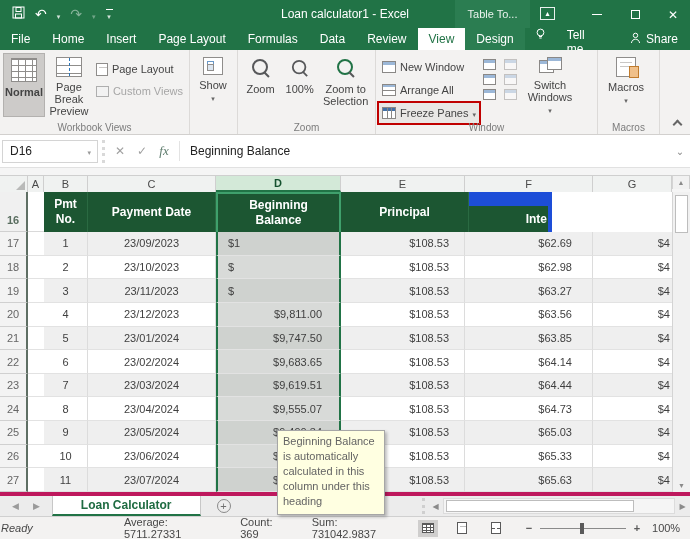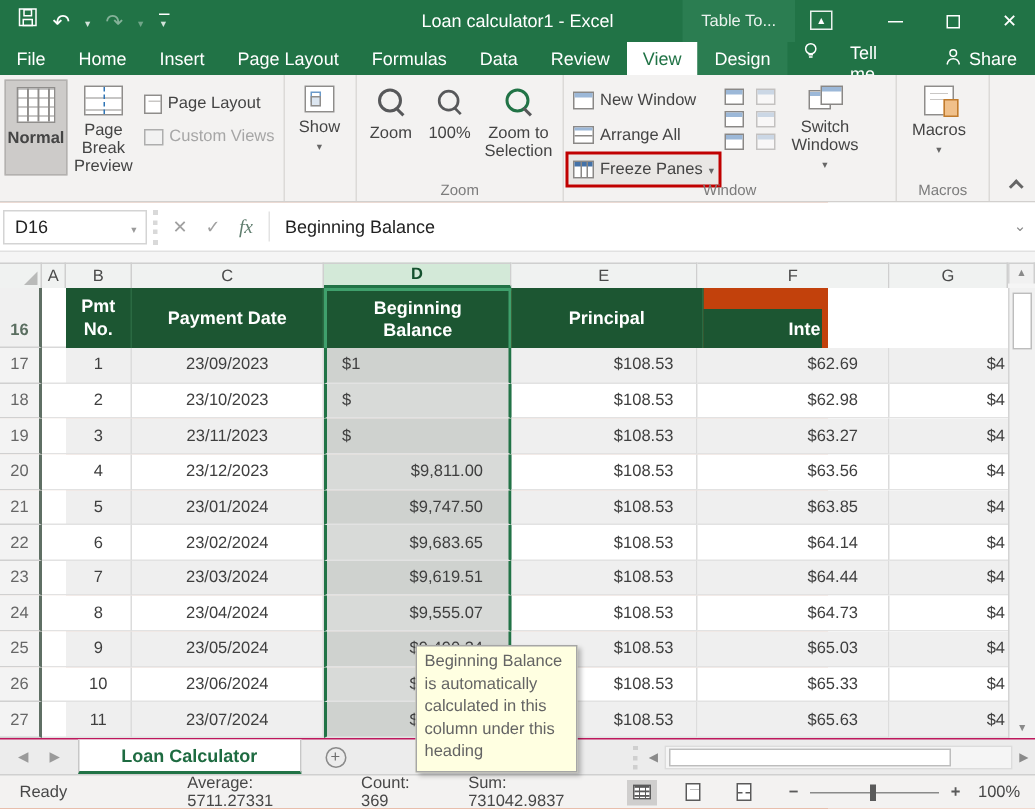--- a/index.html
+++ b/index.html
@@ -1,17 +1,17 @@
 <!DOCTYPE html>
 <html><head>
 <meta charset="utf-8">
 <style>
   *{box-sizing:border-box;margin:0;padding:0;font-family:"Liberation Sans","DejaVu Sans",sans-serif;}
   html,body{width:690px;height:539px;overflow:hidden;background:#fff;}
-  .app{position:relative;width:552px;height:539px;background:#c2410c;}
+  .app{position:relative;width:552px;height:539px;background:#1d4ed8;}
 
   
   .titlebar{position:absolute;left:0;top:0;width:690px;height:28px;background:#217346;display:flex;align-items:center;color:#fff;}
   .qat{display:flex;align-items:center;gap:10px;padding-left:12px;}
   .qat .glyph{font-size:13px;line-height:1;color:#fff;}
   .tinycaret::before{content:"▾";font-size:7px;color:rgba(255,255,255,.8);}
   .dim{opacity:.45;}
   .win-title{position:absolute;left:0;right:0;text-align:center;font-size:12px;color:#fff;pointer-events:none;}
   .ctx-group{position:absolute;left:455px;top:0;width:75px;height:28px;background:#2b7d51;display:flex;align-items:center;justify-content:center;font-size:11px;color:rgba(255,255,255,.9);}
   .rdo-icon{position:absolute;left:540px;top:7px;width:15px;height:13px;border:1px solid rgba(255,255,255,.9);display:flex;align-items:center;justify-content:center;}
@@ -137,36 +137,36 @@
   .vs-btn{height:14px;display:flex;align-items:center;justify-content:center;color:#8a8a8a;font-size:7px;}
   .vs-up::before{content:"▲";}
   .vs-down::before{content:"▼";}
   .vs-track{flex:1;position:relative;}
   .vs-thumb{position:absolute;left:2px;right:2px;top:3px;height:38px;background:#fff;border:1px solid #bdbdbd;}
 
   
   .tooltip{position:absolute;left:277px;top:238px;width:108px;background:#ffffe1;border:1px solid #a6a6a6;box-shadow:2px 2px 3px rgba(0,0,0,.25);padding:3px 5px 5px 5px;font-size:11px;line-height:15px;color:#646464;z-index:50;}
 
   
-  .tabbar{position:absolute;left:0;top:492px;width:690px;height:24px;background:#ececec;border-top:1px solid #be185d;display:flex;align-items:stretch;font-size:12px;}
+  .tabbar{position:absolute;left:0;top:492px;width:690px;height:24px;background:#ececec;border-top:4px solid #be185d;display:flex;align-items:stretch;font-size:12px;}
   .nav-arrows{display:flex;align-items:center;gap:14px;padding:0 12px;color:#9a9a9a;font-size:9px;}
   .na-l::before{content:"◀";}
   .na-r::before{content:"▶";}
   .sheettab{background:#fff;border-left:1px solid #c7c7c7;border-right:1px solid #c7c7c7;border-bottom:2px solid #217346;display:flex;align-items:center;padding:0 28px;color:#1e6b41;font-weight:bold;}
   .addsheet{display:flex;align-items:center;padding:0 16px;}
   .plus-circle{width:14px;height:14px;border:1px solid #8a8a8a;border-radius:50%;color:#6e6e6e;font-size:11px;line-height:12px;text-align:center;}
   .hs-divider{margin-left:auto;width:6px;border-left:3px dotted #cfcfcf;height:16px;align-self:center;}
   .hscroll{display:flex;align-items:center;width:262px;}
   .hs-btn{width:15px;text-align:center;color:#8a8a8a;font-size:8px;}
   .hs-track{flex:1;height:16px;background:#f5f5f5;border:1px solid #dcdcdc;position:relative;}
   .hs-thumb{position:absolute;left:2px;top:1px;height:12px;width:188px;background:#fff;border:1px solid #bdbdbd;}
 
   
   .statusbar{position:absolute;left:0;top:516px;width:690px;height:23px;background:#f3f2f1;border-top:1px solid #d0d0d0;display:flex;align-items:center;font-size:11px;color:#474747;}
-  .sb-mode{padding-left:13px;width:140px;}
+  .sb-mode{padding-left:1px;width:140px;font-style:italic;}
   .sb-stat{margin-right:24px;}
   .sb-views{display:flex;align-items:center;gap:14px;margin-left:auto;}
   .sbv{width:20px;height:17px;display:flex;align-items:center;justify-content:center;}
   .sbv.active{background:#cfcecd;}
   .sbv-grid{width:12px;height:10px;border:1px solid #5a5a5a;background:
     linear-gradient(#5a5a5a 1px,transparent 1px) 0 3px/100% 3px repeat-y,
     linear-gradient(90deg,#5a5a5a 1px,transparent 1px) 3px 0/4px 100% repeat-x,#fff;}
   .sbv-page{width:10px;height:12px;border:1px solid #5a5a5a;background:linear-gradient(#bdbdbd 1px,transparent 1px) 2px 3px/6px 3px no-repeat,#fff;}
   .sbv-break{width:10px;height:12px;border:1px solid #5a5a5a;position:relative;background:#fff;}
   .sbv-break::before{content:"";position:absolute;left:0;right:0;top:5px;border-top:1px dashed #5a5a5a;}
@@ -266,20 +266,21 @@
       <div class="smallcol">
         <div class="smallbtn">
           <span class="page-icon"></span>
           <span>Page Layout</span>
         </div>
         <div class="smallbtn disabledtxt">
           <span class="cv-icon"></span>
           <span>Custom Views</span>
         </div>
       </div>
+      <div class="glabel">Workbook Views</div>
     </div>
 
     <div class="rgroup" style="width:48px">
       <div class="bigbtn" style="width:40px">
         <span class="bicon show-icon"></span>
         <span>Show</span>
         <span class="caret"></span>
       </div>
     </div>
 

